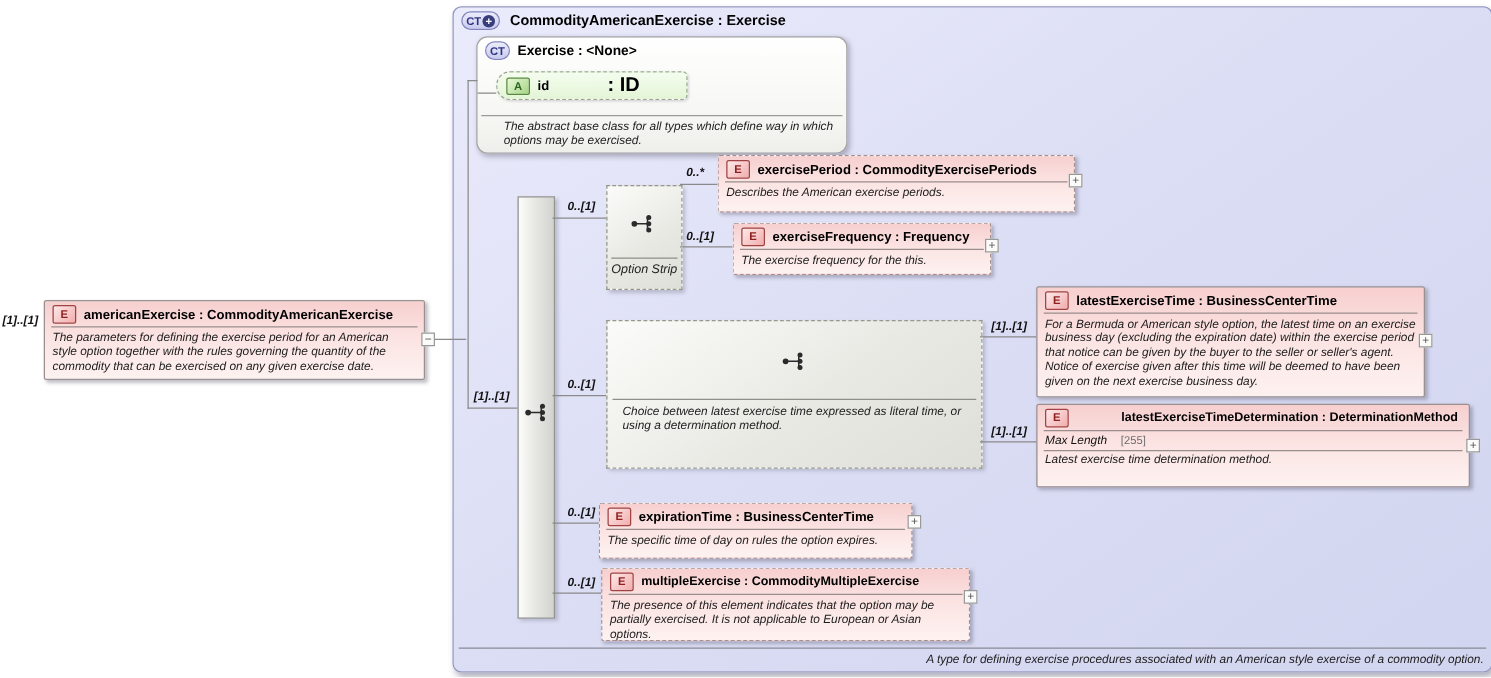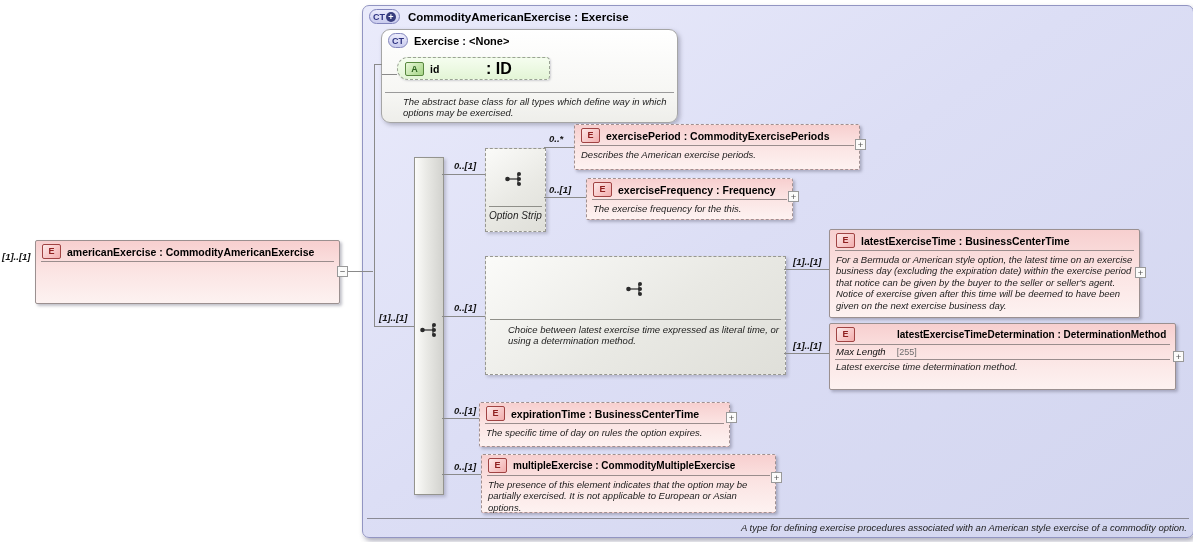--- a/index.html
+++ b/index.html
@@ -148,21 +148,21 @@
     <div class="gbox" style="left:122px;top:250px;width:299px;height:117px;">
       <svg width="22" height="16" viewBox="0 0 22 16" style="position:absolute;left:139px;top:24px;">
         <circle cx="3.5" cy="8" r="2.3" fill="#2b2b2b"></circle>
         <line x1="5" y1="8" x2="14" y2="8" stroke="#2b2b2b" stroke-width="1.2"></line>
         <line x1="14" y1="3" x2="14" y2="13" stroke="#2b2b2b" stroke-width="1.2"></line>
         <circle cx="15" cy="3" r="2" fill="#2b2b2b"></circle>
         <circle cx="15" cy="8" r="2" fill="#2b2b2b"></circle>
         <circle cx="15" cy="13" r="2" fill="#2b2b2b"></circle>
       </svg>
       <div class="gsep" style="position:absolute;left:4px;right:4px;top:62px;margin:0;"></div>
-      <div class="desc" style="position:absolute;left:16px;top:64px;width:290px;">Choice between latest exercise time expressed as literal time, or using a determination method.</div>
+      <div class="desc" style="position:absolute;left:6px;top:64px;width:290px;">Choice between latest exercise time expressed as literal time, or using a determination method.</div>
     </div>
 
     <div class="line" style="left:421px;top:263px;width:45px;height:1px;"></div>
     <div class="card" style="left:430px;top:250px;">[1]..[1]</div>
     <div class="ebox" style="left:466px;top:223px;width:309px;height:87px;">
       <div class="trow">
         <span class="badge-e">E</span>
         <span class="etitle">latestExerciseTime : BusinessCenterTime</span>
       </div>
       <div class="sep"></div>
@@ -218,17 +218,18 @@
     </div>
   </div>
 
   <div class="card" style="left:2px;top:251px;">[1]..[1]</div>
   <div class="ebox" style="left:35px;top:240px;width:303px;height:62px;">
     <div class="trow">
       <span class="badge-e">E</span>
       <span class="etitle">americanExercise : CommodityAmericanExercise</span>
     </div>
     <div class="sep"></div>
+    <div class="desc">The parameters for defining the exercise period for an American style option together with the rules governing the quantity of the commodity that can be exercised on any given exercise date.</div>
   </div>
   <div class="expander" style="left:337px;top:266px;">−</div>
   <div class="line" style="left:348px;top:271px;width:25px;height:1px;"></div>
 
 </div>
 
 </body></html>

